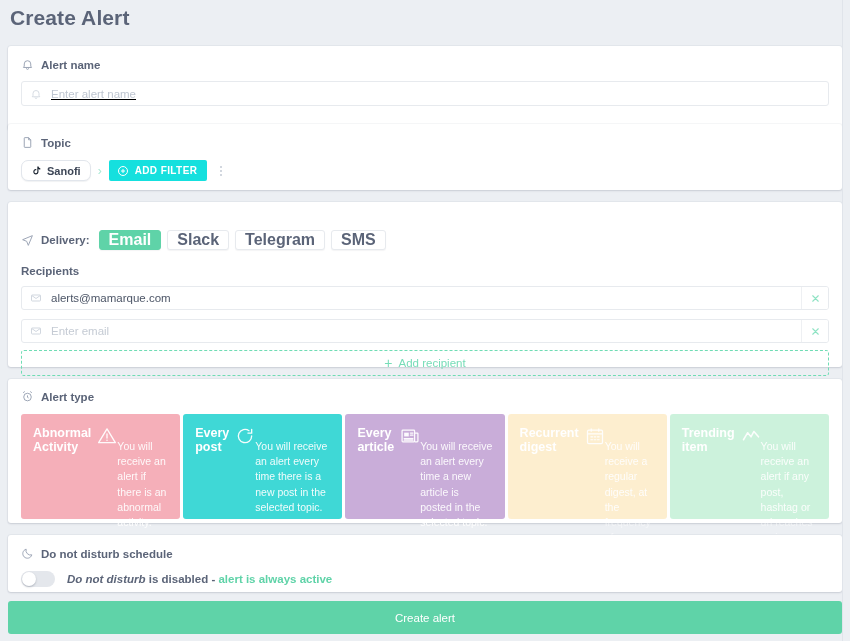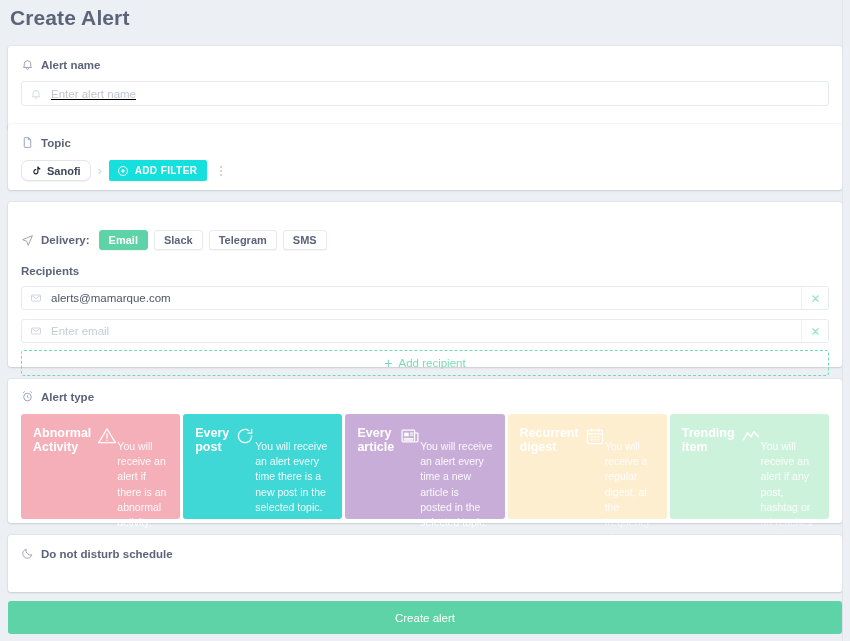--- a/index.html
+++ b/index.html
@@ -145,21 +145,21 @@
   
   #card-delivery { top: 202px; height: 165px; padding: 12px 13px 14px; }
   .deliv-row { display: flex; align-items: center; gap: 9px; margin-top: 16px; }
   .deliv-tabs { display: flex; gap: 6px; }
   .dtab {
     height: 20px; padding: 0 9px;
     display: inline-flex; align-items: center;
     border-radius: 3px;
     border: 1px solid #e7eaee;
     background: #fff;
-    font-size: 11px;
+    font-size: 16px;
     font-weight: bold;
     color: #5b6478;
     box-shadow: 0 1px 1px rgba(60,70,90,.06);
     cursor: pointer;
   }
   .dtab.on {
     background: #5fd3a8;
     border-color: #5fd3a8;
     color: #fff;
   }
@@ -507,18 +507,26 @@
 
   <div class="card" id="card-dnd">
     <div class="sec-head">
       <span class="sec-ico">
         <svg viewBox="0 0 24 24" width="13" height="13" fill="none" stroke="currentColor" stroke-width="1.8" stroke-linejoin="round">
           <path d="M20 14.5A8.5 8.5 0 0 1 9.5 4 8.5 8.5 0 1 0 20 14.5z"></path>
         </svg>
       </span>
       <span>Do not disturb schedule</span>
     </div>
+    <div class="dnd-row">
+      <span class="toggle">
+          <span class="knob"></span>
+        </span>
+      <span class="dnd-text">
+        <span class="it">Do not disturb</span><span class="state"> is disabled - </span><span class="ok">alert is always active</span>
+      </span>
+    </div>
   </div>
 
   <button class="submit" style="background: rgb(95, 211, 168);">Create alert</button>
 
   <div class="scrollbar"></div>
 </div>
 
 </body></html>

